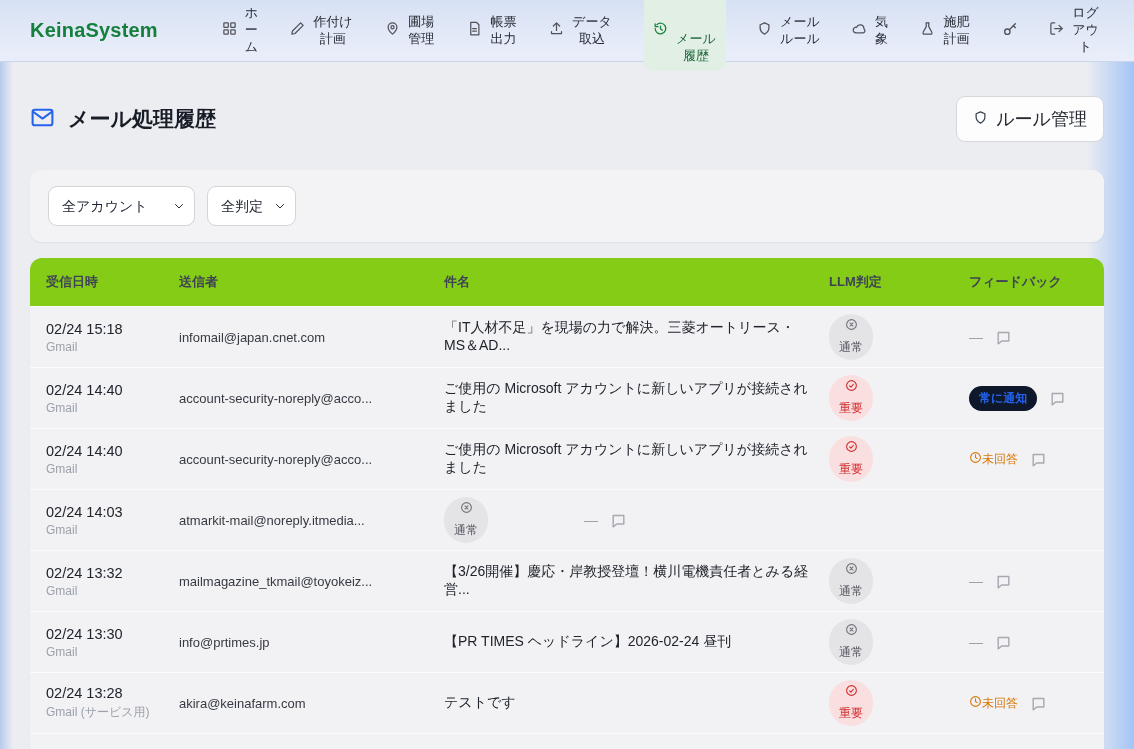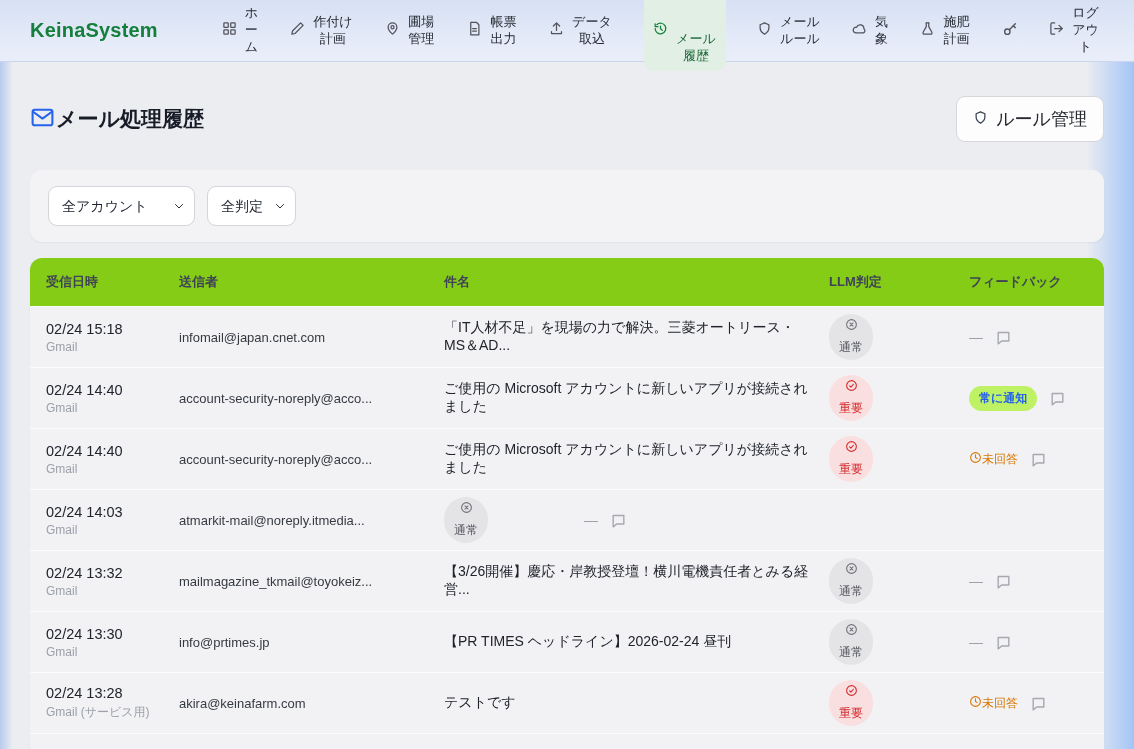--- a/index.html
+++ b/index.html
@@ -19,21 +19,21 @@
   .nav { flex:1; display:flex; align-items:center; justify-content:space-between; margin:0 34px 0 64px; }
   .nav-item { display:flex; align-items:center; gap:7px; cursor:pointer; color:#262b33; }
   .nav-item svg { width:15px; height:15px; stroke:#52525b; flex:0 0 auto; }
   .nav-label { font-size:13px; line-height:1.3; text-align:center; word-break:break-all; line-break:anywhere; }
   .lw1{width:15px;} .lw2{width:29px;} .lw3{width:42px;}
   .nav-item.active { background:#e1efe4; border-radius:9px; padding:7px 9px; }
   .nav-item.active .nav-label { color:#166534;margin-top:34px; }
   .nav-item.active svg { stroke:#15803d; }
   
   .main { padding:0 30px; }
-  .title-row { margin-top:34px; display:flex; align-items:center; gap:1px; }
+  .title-row { margin-top:34px; display:flex; align-items:center; gap:13px; }
   .title-row svg.mail { width:25px; height:25px; stroke:#2563eb; }
   .page-title { font-size:21px; font-weight:700; color:#171c26; }
   .rules-btn {
     margin-left:auto; display:inline-flex; align-items:center; gap:8px;
     background:#fdfdfe; border:1px solid #d6d6db; border-radius:9px;
     padding:10px 16px; font-size:18px; color:#26292f; cursor:pointer;
     font-family:inherit;
   }
   .rules-btn svg { width:15px; height:15px; stroke:#374151; }
   
@@ -66,21 +66,21 @@
   .dt { font-size:14.5px; color:#20242c; }
   .acct { font-size:12px; color:#9ba0aa; margin-top:3px; }
   .sender { font-size:13px; color:#363a42; }
   .subject { font-size:14px; color:#20242c; padding-right:14px; }
   .pill { display:inline-flex; align-items:center; gap:5px; border-radius:999px; padding:4px 10px; font-size:12px;flex-direction:column; }
   .pill svg { width:13px; height:13px; }
   .pill-normal { background:#e4e4e7; color:#55565f; }
   .pill-normal svg { stroke:#71717a; }
   .pill-important { background:#fadfe1; color:#d22c2c; font-weight:400; }
   .pill-important svg { stroke:#d22c2c; }
-  .pill-blue { background:#bef264; color:#2563eb; font-weight:700; }
+  .pill-blue { background:#0f172a; color:#2563eb; font-weight:700; }
   .unanswered { display:inline-flex; align-items:center; color:#d97706; font-size:12px; }
   .unanswered svg { width:13px; height:13px; stroke:#d97706; }
   .fb-cell { display:flex; align-items:center; gap:12px; }
   .dash { font-size:14px; color:#9ca3af; }
   .bubble { display:inline-flex; cursor:pointer; }
   .bubble svg { width:17px; height:17px; stroke:#a6a9b1; }
   svg { fill:none; stroke-width:2; stroke-linecap:round; stroke-linejoin:round; }
 </style>
 </head>
 <body>

